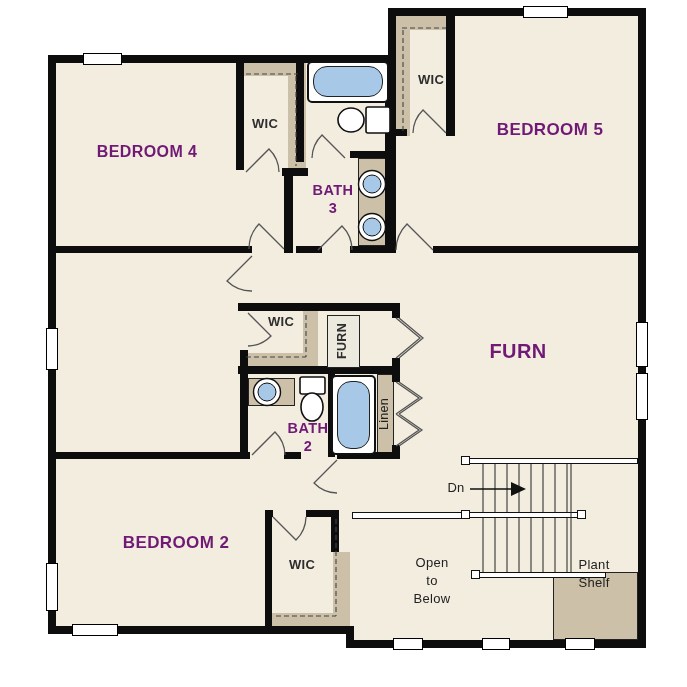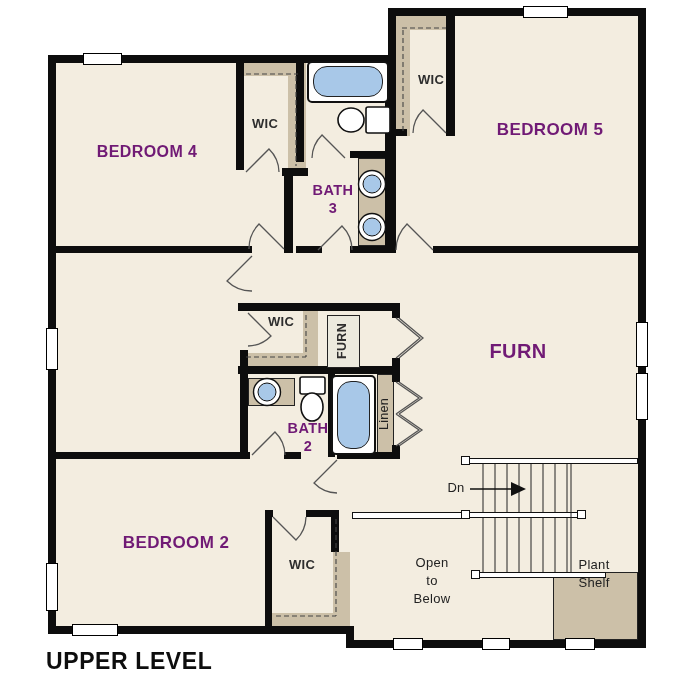--- a/index.html
+++ b/index.html
@@ -170,14 +170,13 @@
   <div class="lbl sm" style="left:302px;top:565px;">WIC</div>
   <div class="lbl sm rot" style="left:343px;top:341px;font-size:12.5px;">FURN</div>
   <div class="lbl sm rot thin" style="left:385px;top:414px;font-size:12.5px;">Linen</div>
   <div class="lbl sm thin" style="left:456px;top:488px;">Dn</div>
   <div class="lbl sm thin" style="left:412px;top:581px;line-height:1.4;margin-left:20px;">Open
 to
 Below</div>
   <div class="lbl sm thin" style="left:594px;top:574px;line-height:1.4;">Plant
 Shelf</div>
 
-  <div id="title">UPPER LEVEL</div>
 </div>
 
 </body></html>

